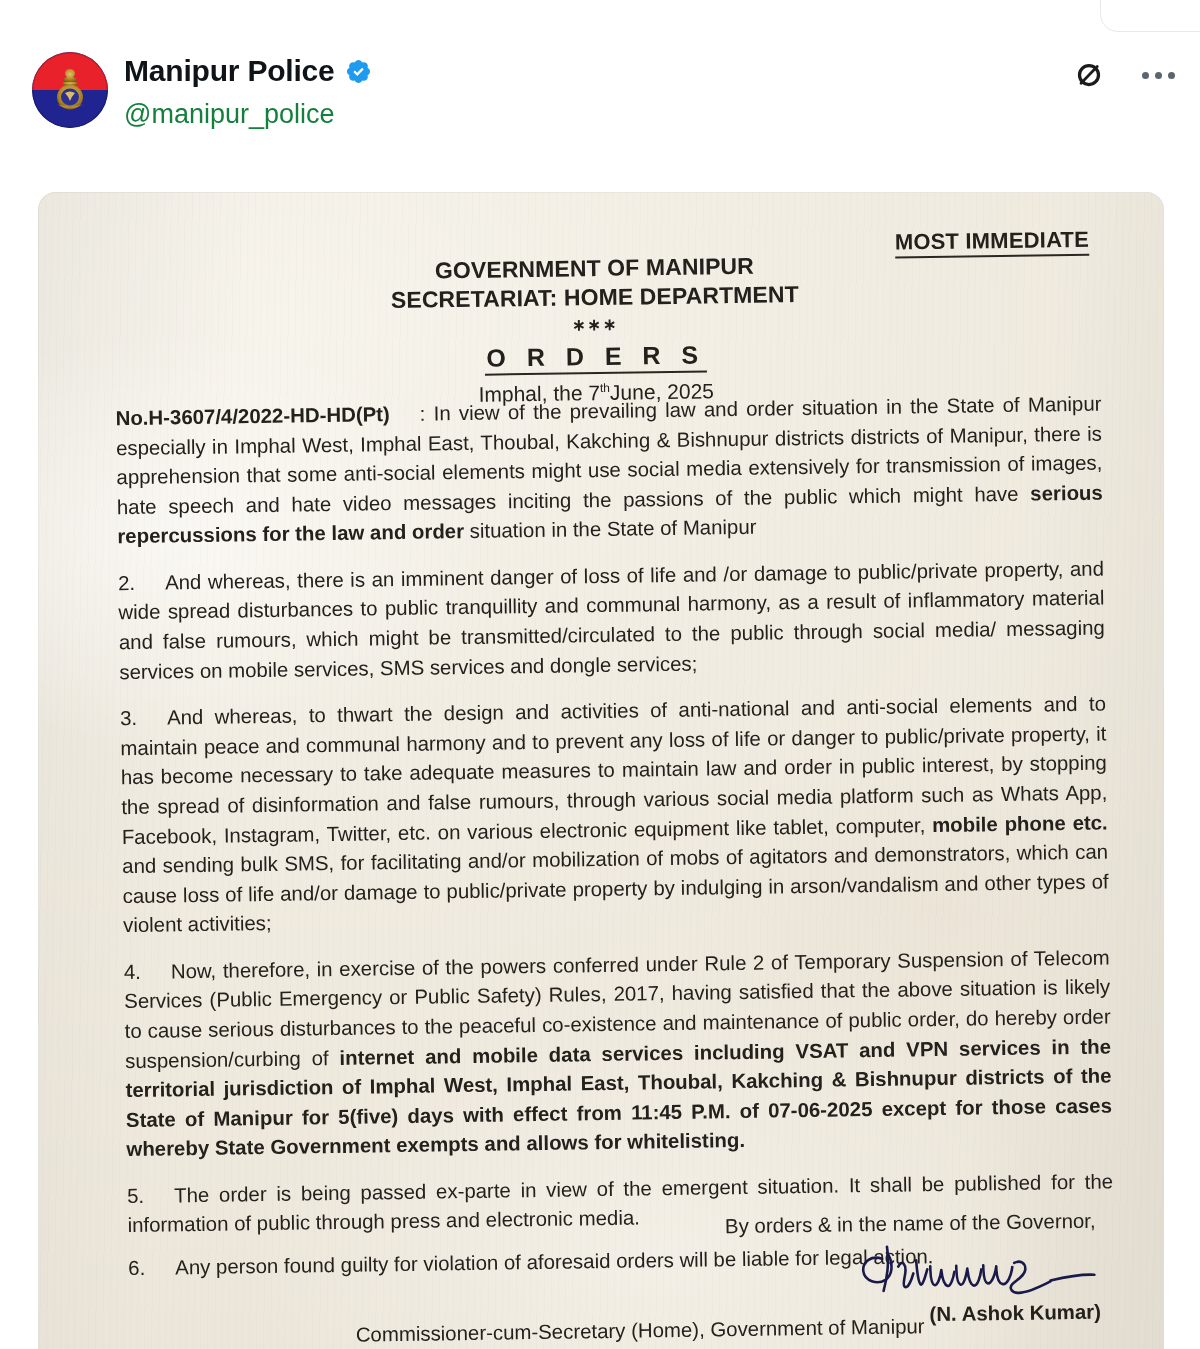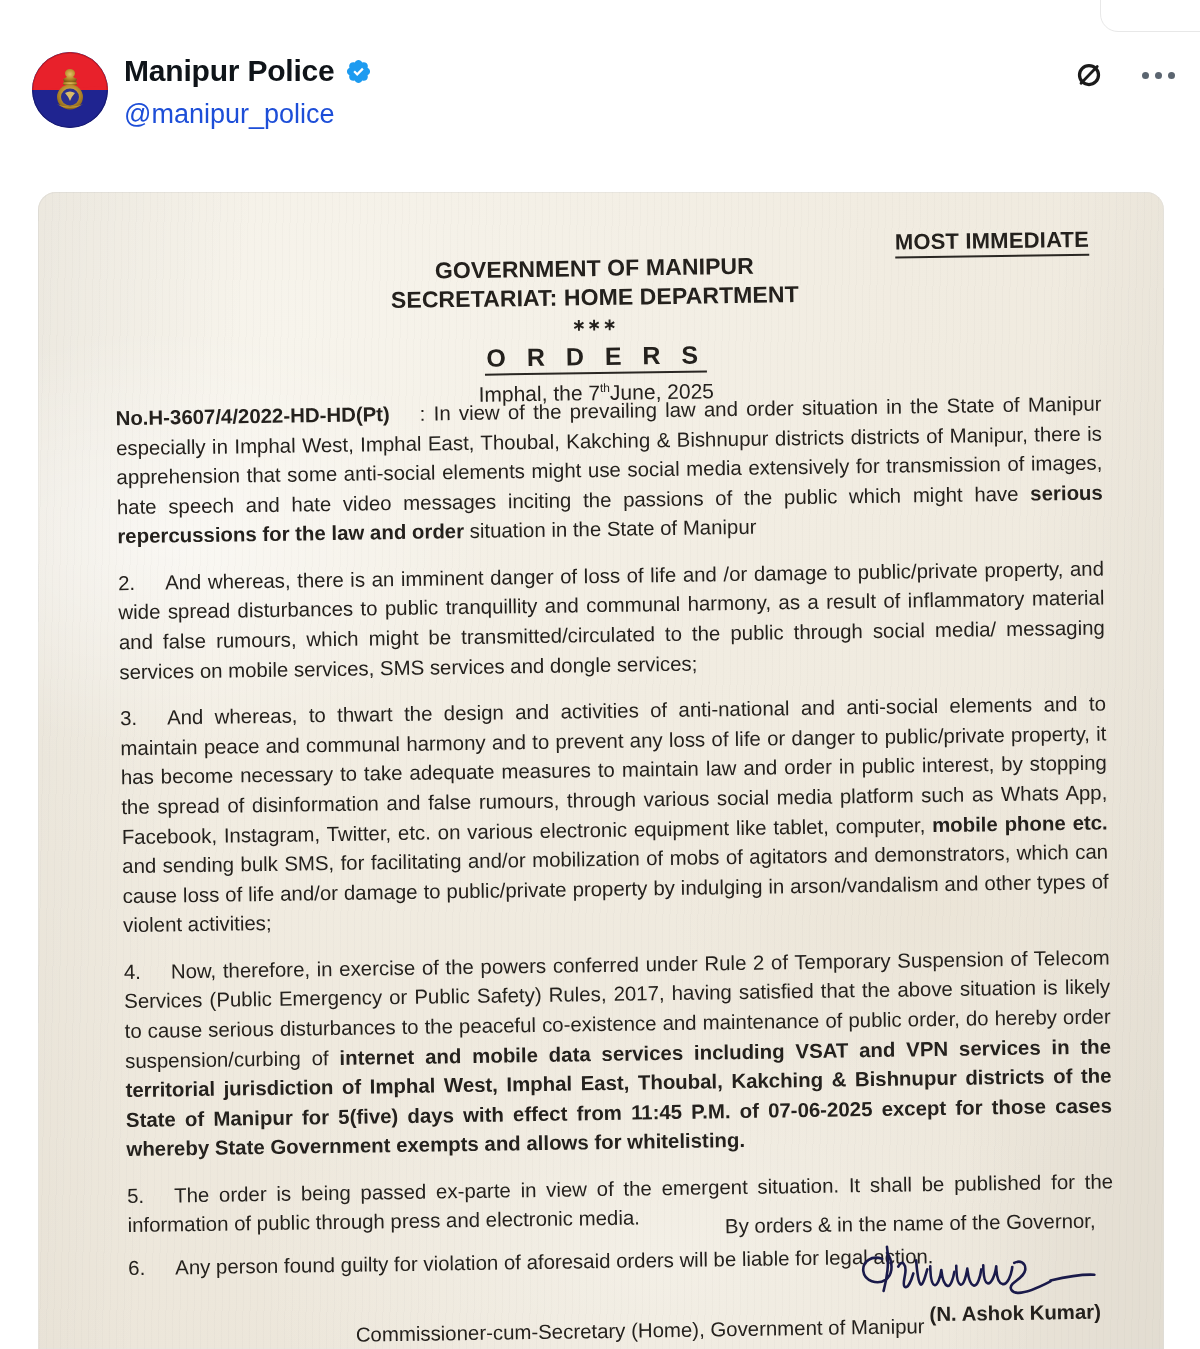--- a/index.html
+++ b/index.html
@@ -69,21 +69,21 @@
     white-space: nowrap;
   }
   .verified-badge {
     width: 27px;
     height: 27px;
     display: block;
     flex: 0 0 auto;
   }
   .handle {
     font-size: 27px;
-    color: #1d4ed8;
+    color: #15803d;
     line-height: 1.35;
     margin-top: 4px;
     white-space: nowrap;
   }
 
   .header-actions {
     position: absolute;
     right: 22px;
     top: 58px;
     display: flex;

